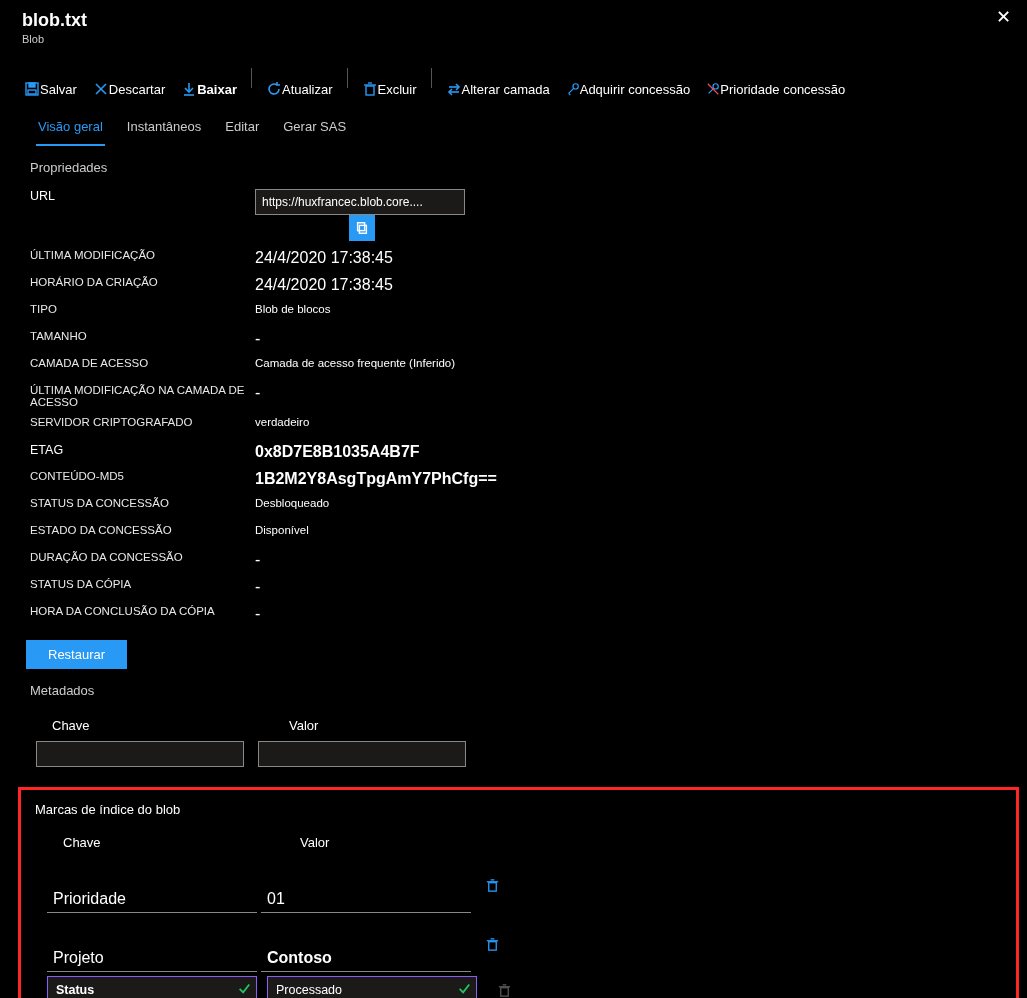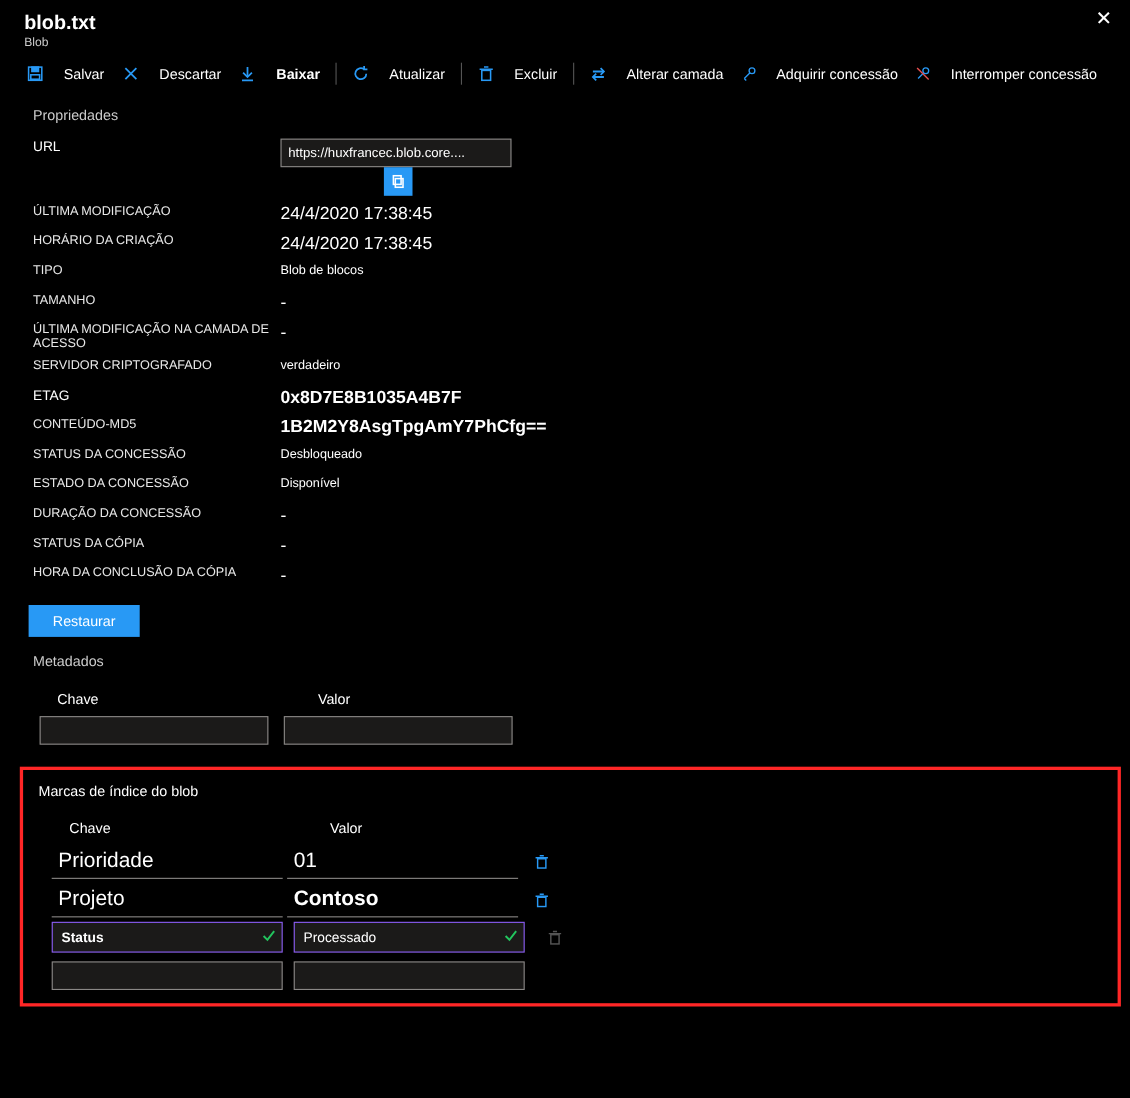--- a/index.html
+++ b/index.html
@@ -23,23 +23,24 @@
 .toolbar {
   display: flex;
   align-items: center;
   padding: 8px 18px 6px 18px;
   gap: 4px;
   border-bottom: 0px;
 }
 .toolbar .tbtn {
   display: flex;
   align-items: center;
-  gap: 18px;
+  gap: 0;
   padding: 2px 6px;
   cursor: pointer;
+  margin-top: 22px;
 }
 .toolbar .tbtn .ic { color:#2899f5; display:inline-flex; }
 .toolbar .sep { width:1px; height:20px; background:#555; margin:0 4px; }
 .tabs {
   display: flex;
   gap: 20px;
   padding: 10px 4px 0 36px;
   border-bottom: 0px;
 }
 .tab { padding: 4px 2px 10px 2px; cursor: pointer; color:#ccc; }
@@ -65,21 +66,21 @@
 .restore-btn { margin:12px 0 0 26px; background:#2899f5; color:#fff; border:none; padding:7px 22px; font-size:13px; cursor:pointer; }
 .meta-header, .tags-header { display:flex; padding: 10px 0 6px 40px; }
 .meta-header .col, .tags-header .col { width:225px; font-size:13px;margin-left:12px; }
 .meta-row, .tag-row { display:flex; align-items:center; padding:2px 0 2px 36px; gap:4px; }
 .meta-input {
   background:#1b1a19; border:1px solid #8a8886; color:#fff; height:26px; width:208px; padding:2px 6px; font-size:12.5px;
 }
 .meta-input.v { width:208px; margin-left:10px;}
 .tags-box { border:3px solid #ff2626; margin:18px 8px 0 18px; padding:8px 6px 10px 6px; }
 .tags-title { padding:4px 0 8px 8px; font-size:13px; }
-.tag-row .tag-k, .tag-row .tag-v { width:210px; padding:4px 6px; border-bottom:1px solid #8a8886; font-size:19px; }
+.tag-row .tag-k, .tag-row .tag-v { width:210px; padding:4px 6px; border-bottom:1px solid #8a8886; font-size:16px;margin-top:28px; }
 .tag-row .del { margin-left:10px; cursor:pointer; color:#2899f5; }
 .tag-input {
   background:#1b1a19; border:1px solid #8b5cf6; color:#fff; height:28px; width:210px; padding:3px 8px; font-size:12.5px;
 }
 .tag-input-wrap { position:relative; display:inline-block; }
 .tag-input-wrap .check { position:absolute; right:6px; top:5px; color:#22c55e; }
 .tag-row.input-row { gap:10px; padding-left:36px; }
 .tag-input-last {
   background:#1b1a19; border:1px solid #8a8886; color:#fff; height:26px; width:210px; padding:2px 6px;
 }
@@ -175,26 +176,32 @@
     <span>Adquirir concessão</span>
   </div>
   <div class="tbtn">
     <span class="ic">
       <svg width="14" height="14" viewBox="0 0 16 16" fill="none" stroke="#2899f5" stroke-width="1.4">
           <circle cx="11" cy="5" r="3"></circle>
           <line x1="9" y1="7" x2="3" y2="13"></line>
           <line x1="2" y1="2" x2="14" y2="14" stroke="#e84f4f"></line>
         </svg>
     </span>
-    <span>Interromper concessão</span>
+    <span>Prioridade concessão</span>
   </div>
 </div>
 
 <div class="scroll-pane">
 
+<div class="tabs">
+  <div class="tab active">Visão geral</div>
+  <div class="tab">Instantâneos</div>
+  <div class="tab">Editar</div>
+  <div class="tab">Gerar SAS</div>
+</div>
 
 <div class="section-label">Propriedades</div>
 
 <div class="prop-row">
   <div class="key-nocaps">URL</div>
   <div class="urlbox">
     <input class="url-input" readonly="" value="https://huxfrancec.blob.core...." style="">
     <div class="copy-btn">
       <svg width="14" height="14" viewBox="0 0 16 16" fill="none" stroke="#fff" stroke-width="1.6">
             <rect x="5" y="5" width="8" height="9"></rect>
@@ -212,20 +219,24 @@
       <div class="key">HORÁRIO DA CRIAÇÃO</div>
       <div class="val">24/4/2020 17:38:45</div>
     </div>
 <div class="prop-row">
       <div class="key">TIPO</div>
       <div class="val small">Blob de blocos</div>
     </div>
 <div class="prop-row">
       <div class="key">TAMANHO</div>
       <div class="val">-</div>
+    </div>
+<div class="prop-row">
+      <div class="key">CAMADA DE ACESSO</div>
+      <div class="val small">Camada de acesso frequente (Inferido)</div>
     </div>
 <div class="prop-row">
       <div class="key">ÚLTIMA MODIFICAÇÃO NA CAMADA DE ACESSO</div>
       <div class="val">-</div>
     </div>
 <div class="prop-row">
       <div class="key">SERVIDOR CRIPTOGRAFADO</div>
       <div class="val small">verdadeiro</div>
     </div>
 <div class="prop-row">

